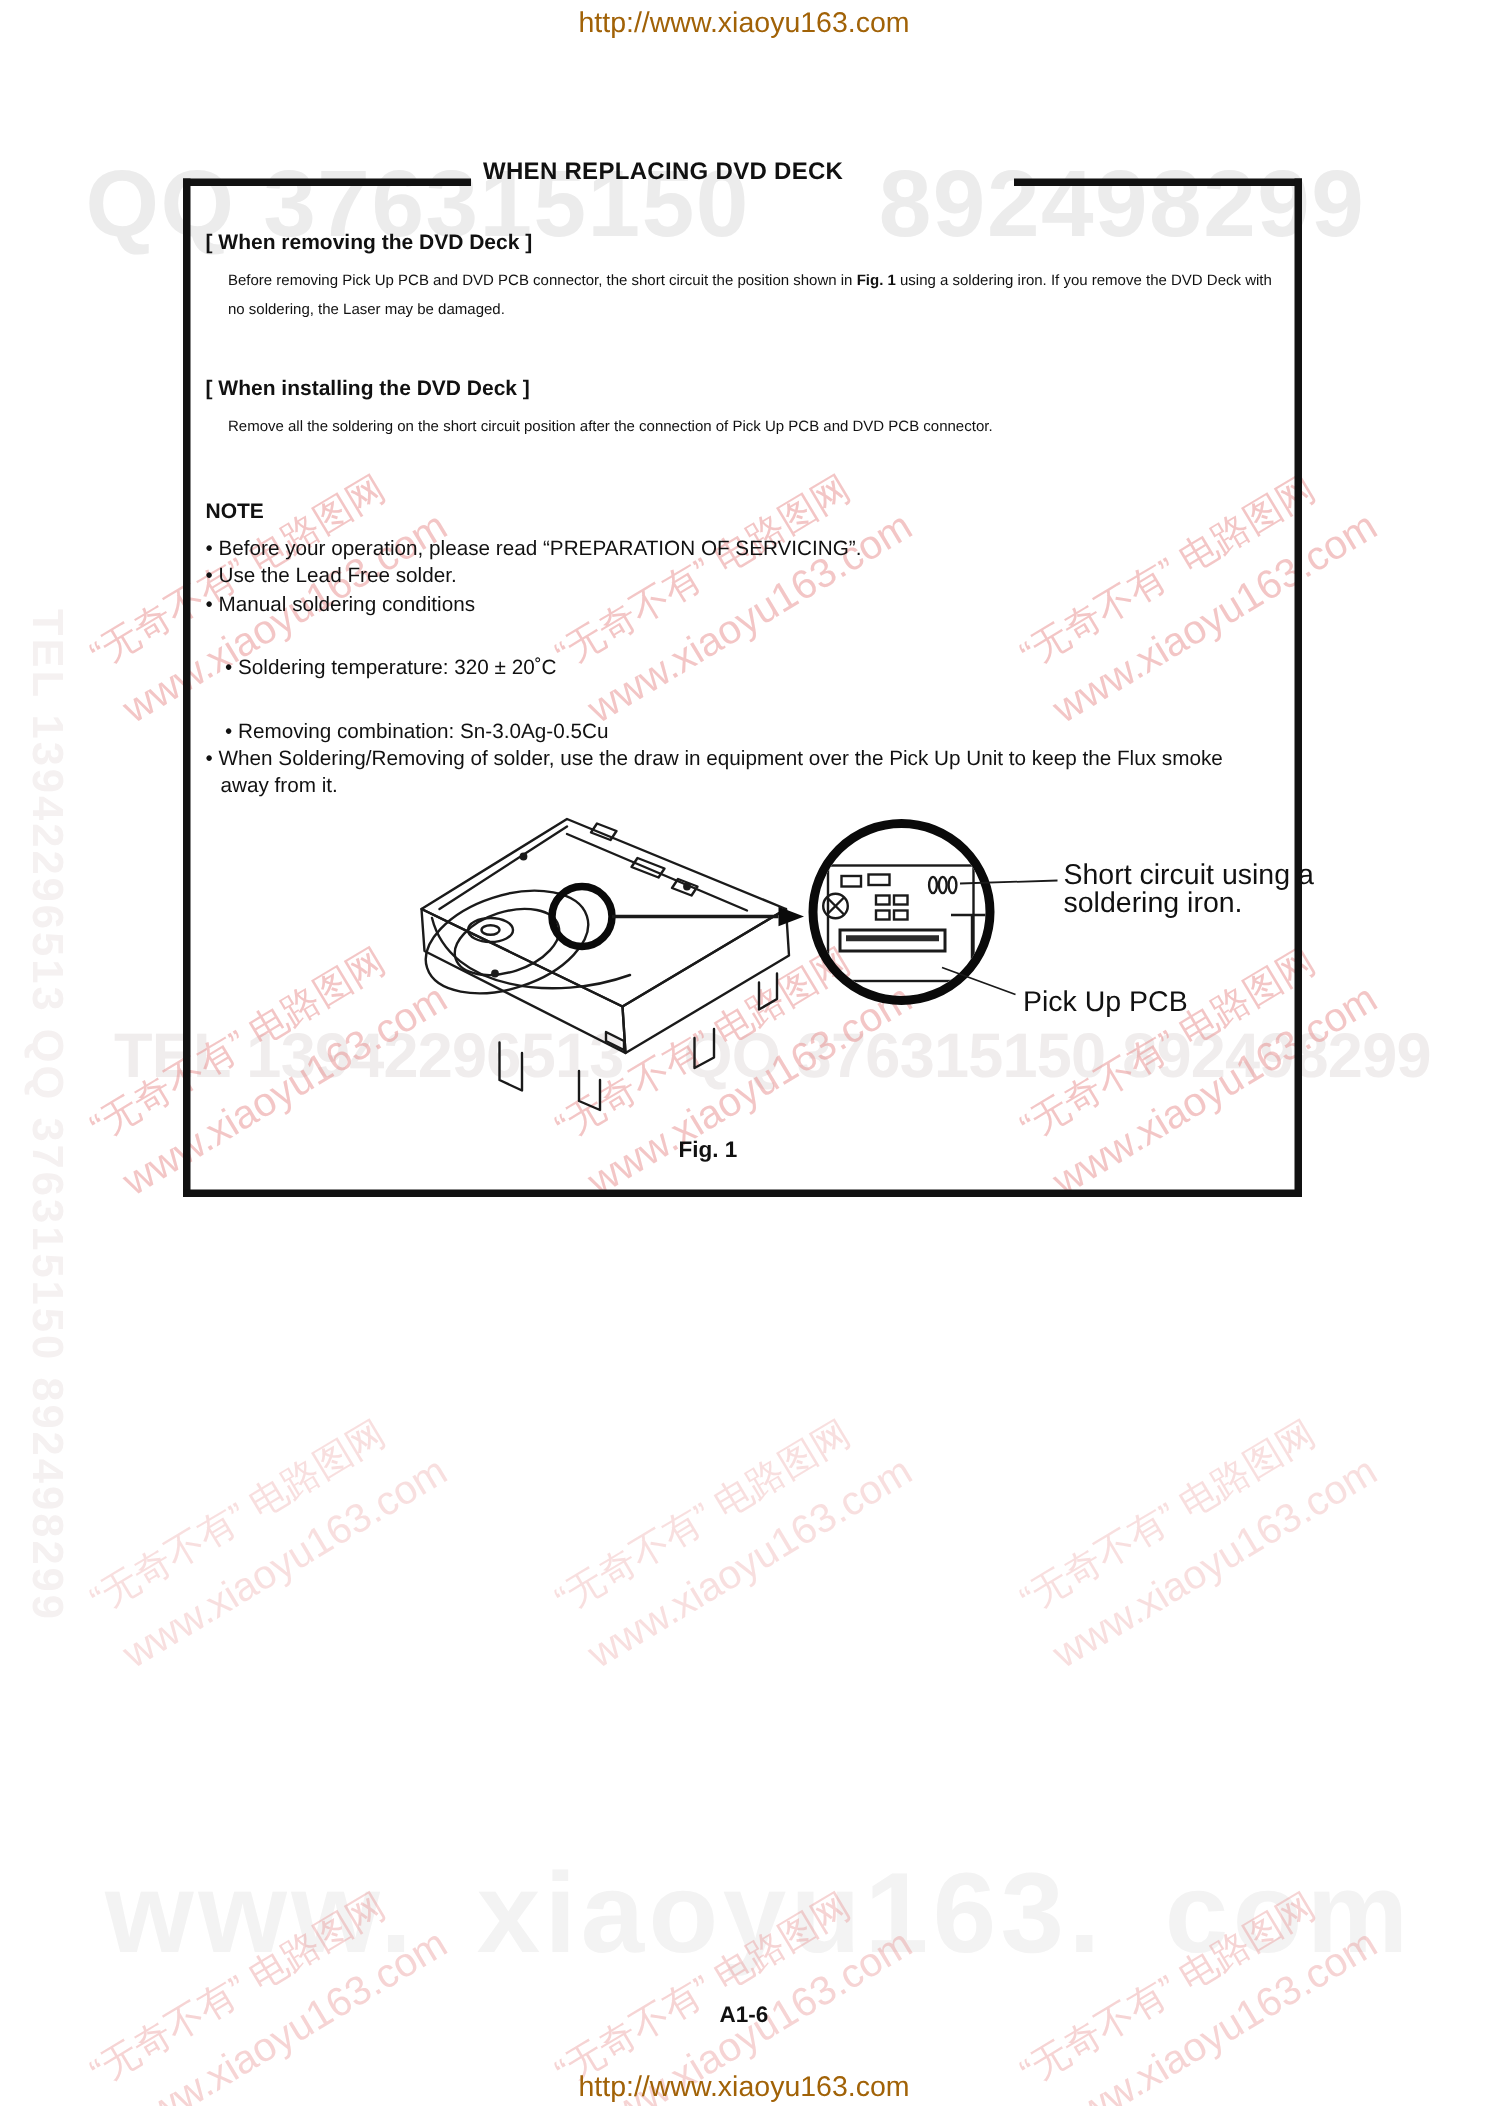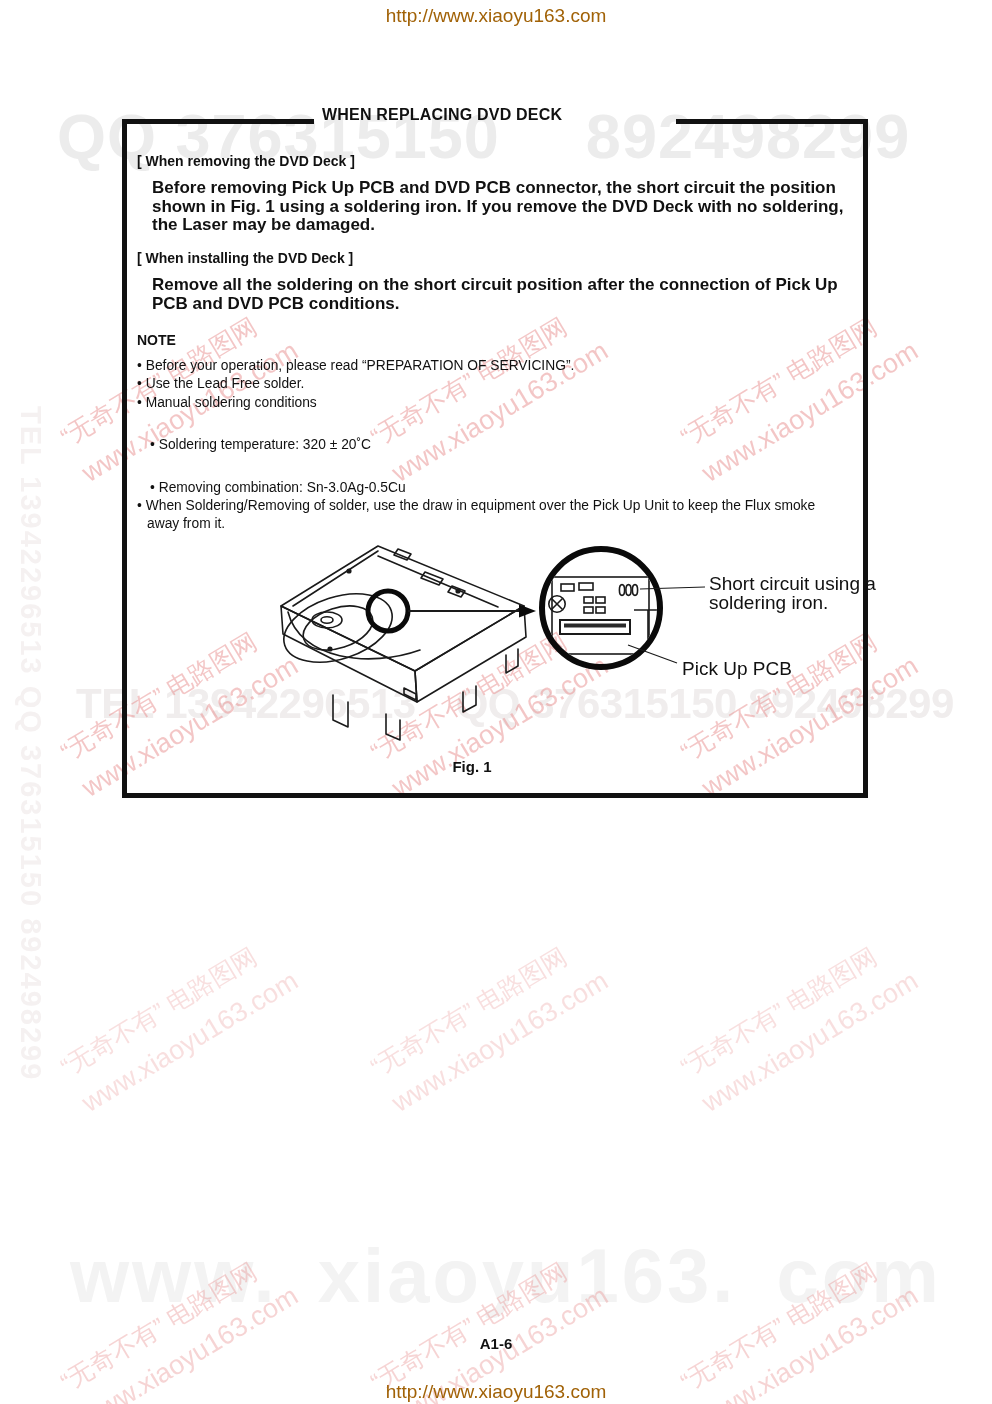--- a/index.html
+++ b/index.html
@@ -23,21 +23,21 @@
   .op50{opacity:.5;} .op28{opacity:.28;} .op38{opacity:.38;}
   
   .url-line{left:0;top:5px;width:992px;text-align:center;font-size:19px;color:#a16207;z-index:3;}
   .url-bottom{top:1381px;}
   .page-num{left:0;top:1335px;width:992px;text-align:center;font-size:15px;font-weight:bold;z-index:3;}
   .doc-title{left:322px;top:106px;font-size:16px;font-weight:bold;letter-spacing:.2px;z-index:3;white-space:nowrap;}
   .bar{background:#111;z-index:2;}
   
   .z2{z-index:2;}
   .sec-head{font-size:14px;font-weight:bold;white-space:nowrap;}
-  .body-p{font-size:17px;line-height:18.6px;width:700px;font-weight:bold;}
+  .body-p{font-size:10px;line-height:18.6px;width:700px;}
   .note-list{font-size:13.8px;line-height:18.4px;width:706px;}
   .note-list .it{text-indent:-10px;padding-left:10px;}
   .note-list .sub{margin-left:13px;margin-top:24px;}
   .fig-label{font-size:19px;line-height:18.5px;z-index:3;white-space:nowrap;}
   .fig-caption{left:422px;top:758px;width:100px;text-align:center;font-size:15px;font-weight:bold;z-index:3;}
   svg{overflow:visible;}
 </style>
 </head>
 <body>
 
@@ -108,21 +108,21 @@
 <div class="abs bar" style="left:122px;top:119px;width:5px;height:679px;"></div>
 <div class="abs bar" style="left:863px;top:119px;width:5px;height:679px;"></div>
 <div class="abs bar" style="left:122px;top:793px;width:746px;height:5px;"></div>
 
 <div class="abs z2 sec-head" style="left:137px;top:153px;">[ When removing the DVD Deck ]</div>
 
 <div class="abs z2 body-p" style="left:152px;top:179px;"><span>Before removing Pick Up PCB and DVD PCB connector, the short circuit the position shown in </span><b>Fig. 1</b><span> using a soldering iron. If you remove the DVD Deck with no soldering, the Laser may be damaged.</span></div>
 
 <div class="abs z2 sec-head" style="left:137px;top:250px;">[ When installing the DVD Deck ]</div>
 
-<div class="abs z2 body-p" style="left:152px;top:276px;">Remove all the soldering on the short circuit position after the connection of Pick Up PCB and DVD PCB conditions.</div>
+<div class="abs z2 body-p" style="left:152px;top:276px;">Remove all the soldering on the short circuit position after the connection of Pick Up PCB and DVD PCB connector.</div>
 
 <div class="abs z2 sec-head" style="left:137px;top:332px;">NOTE</div>
 
 <div class="abs z2 note-list" style="left:137px;top:357px;">
   <div class="it"><span>•</span> <span>Before your operation, please read “PREPARATION OF SERVICING”.</span></div>
   <div class="it"><span>•</span> <span>Use the Lead Free solder.</span></div>
   <div class="it"><span>•</span> <span>Manual soldering conditions</span></div>
   <div class="it sub"><span>•</span> <span>Soldering temperature: 320 ± 20˚C</span></div>
   <div class="it sub"><span>•</span> <span>Removing combination: Sn-3.0Ag-0.5Cu</span></div>
   <div class="it"><span>•</span> <span>When Soldering/Removing of solder, use the draw in equipment over the Pick Up Unit to keep the Flux smoke away from it.</span></div>

